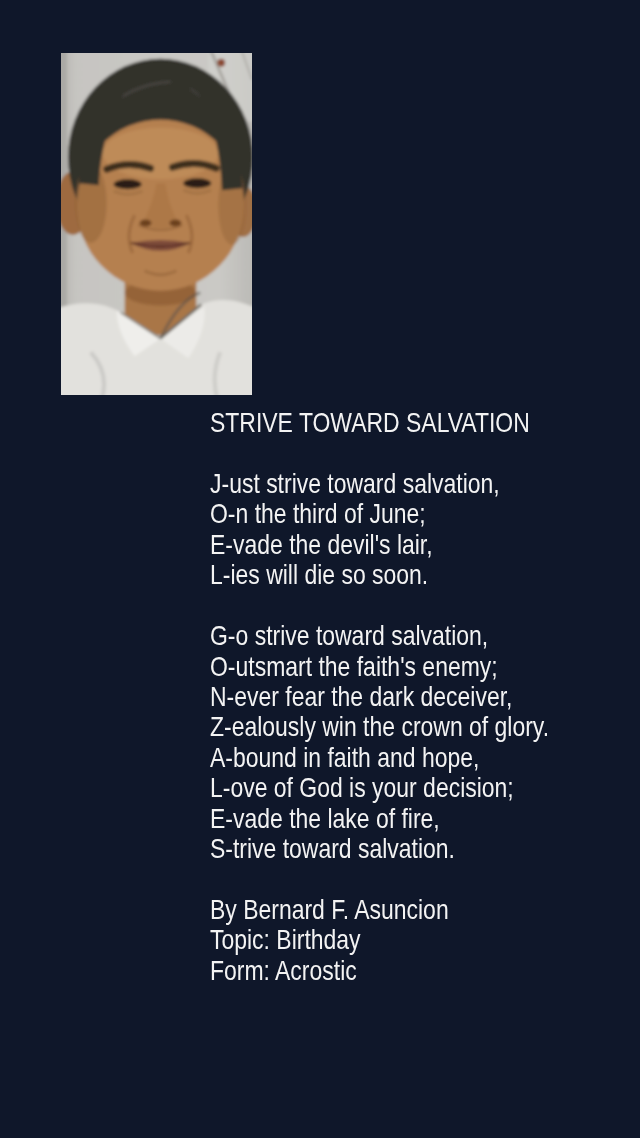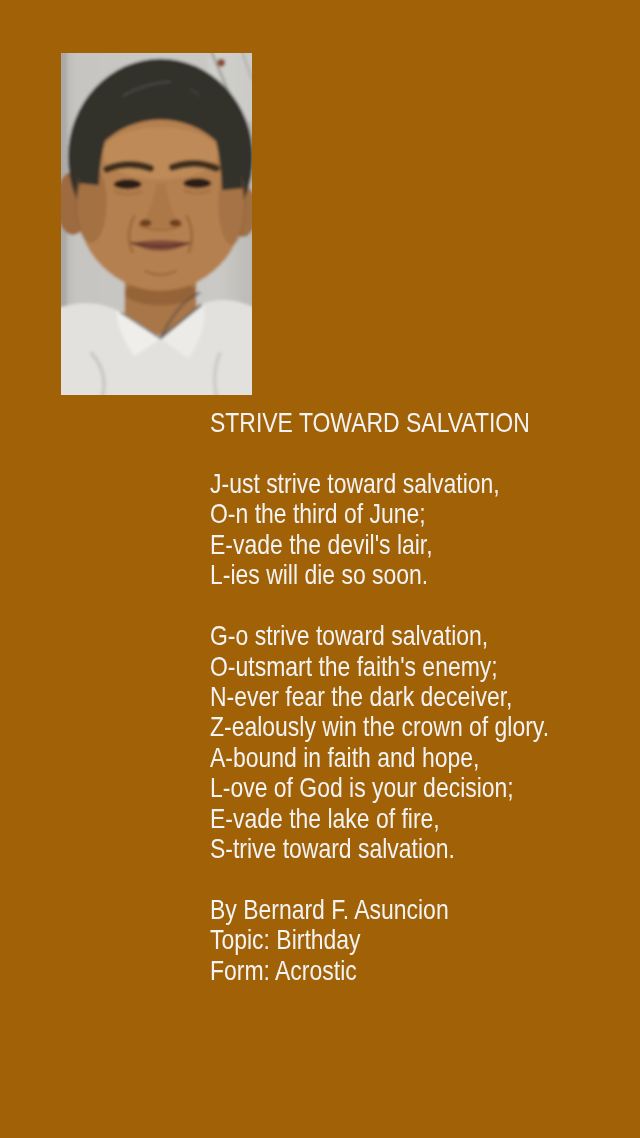--- a/index.html
+++ b/index.html
@@ -4,21 +4,21 @@
 <style>
   html, body {
     margin: 0;
     padding: 0;
     background: #000000;
   }
   .screen {
     position: relative;
     width: 640px;
     height: 1138px;
-    background: #a16207;
+    background: #0f172a;
     overflow: hidden;
     font-family: "Liberation Sans", sans-serif;
   }
   .photo {
     position: absolute;
     left: 61px;
     top: 53px;
     width: 191px;
     height: 342px;
     overflow: hidden;

